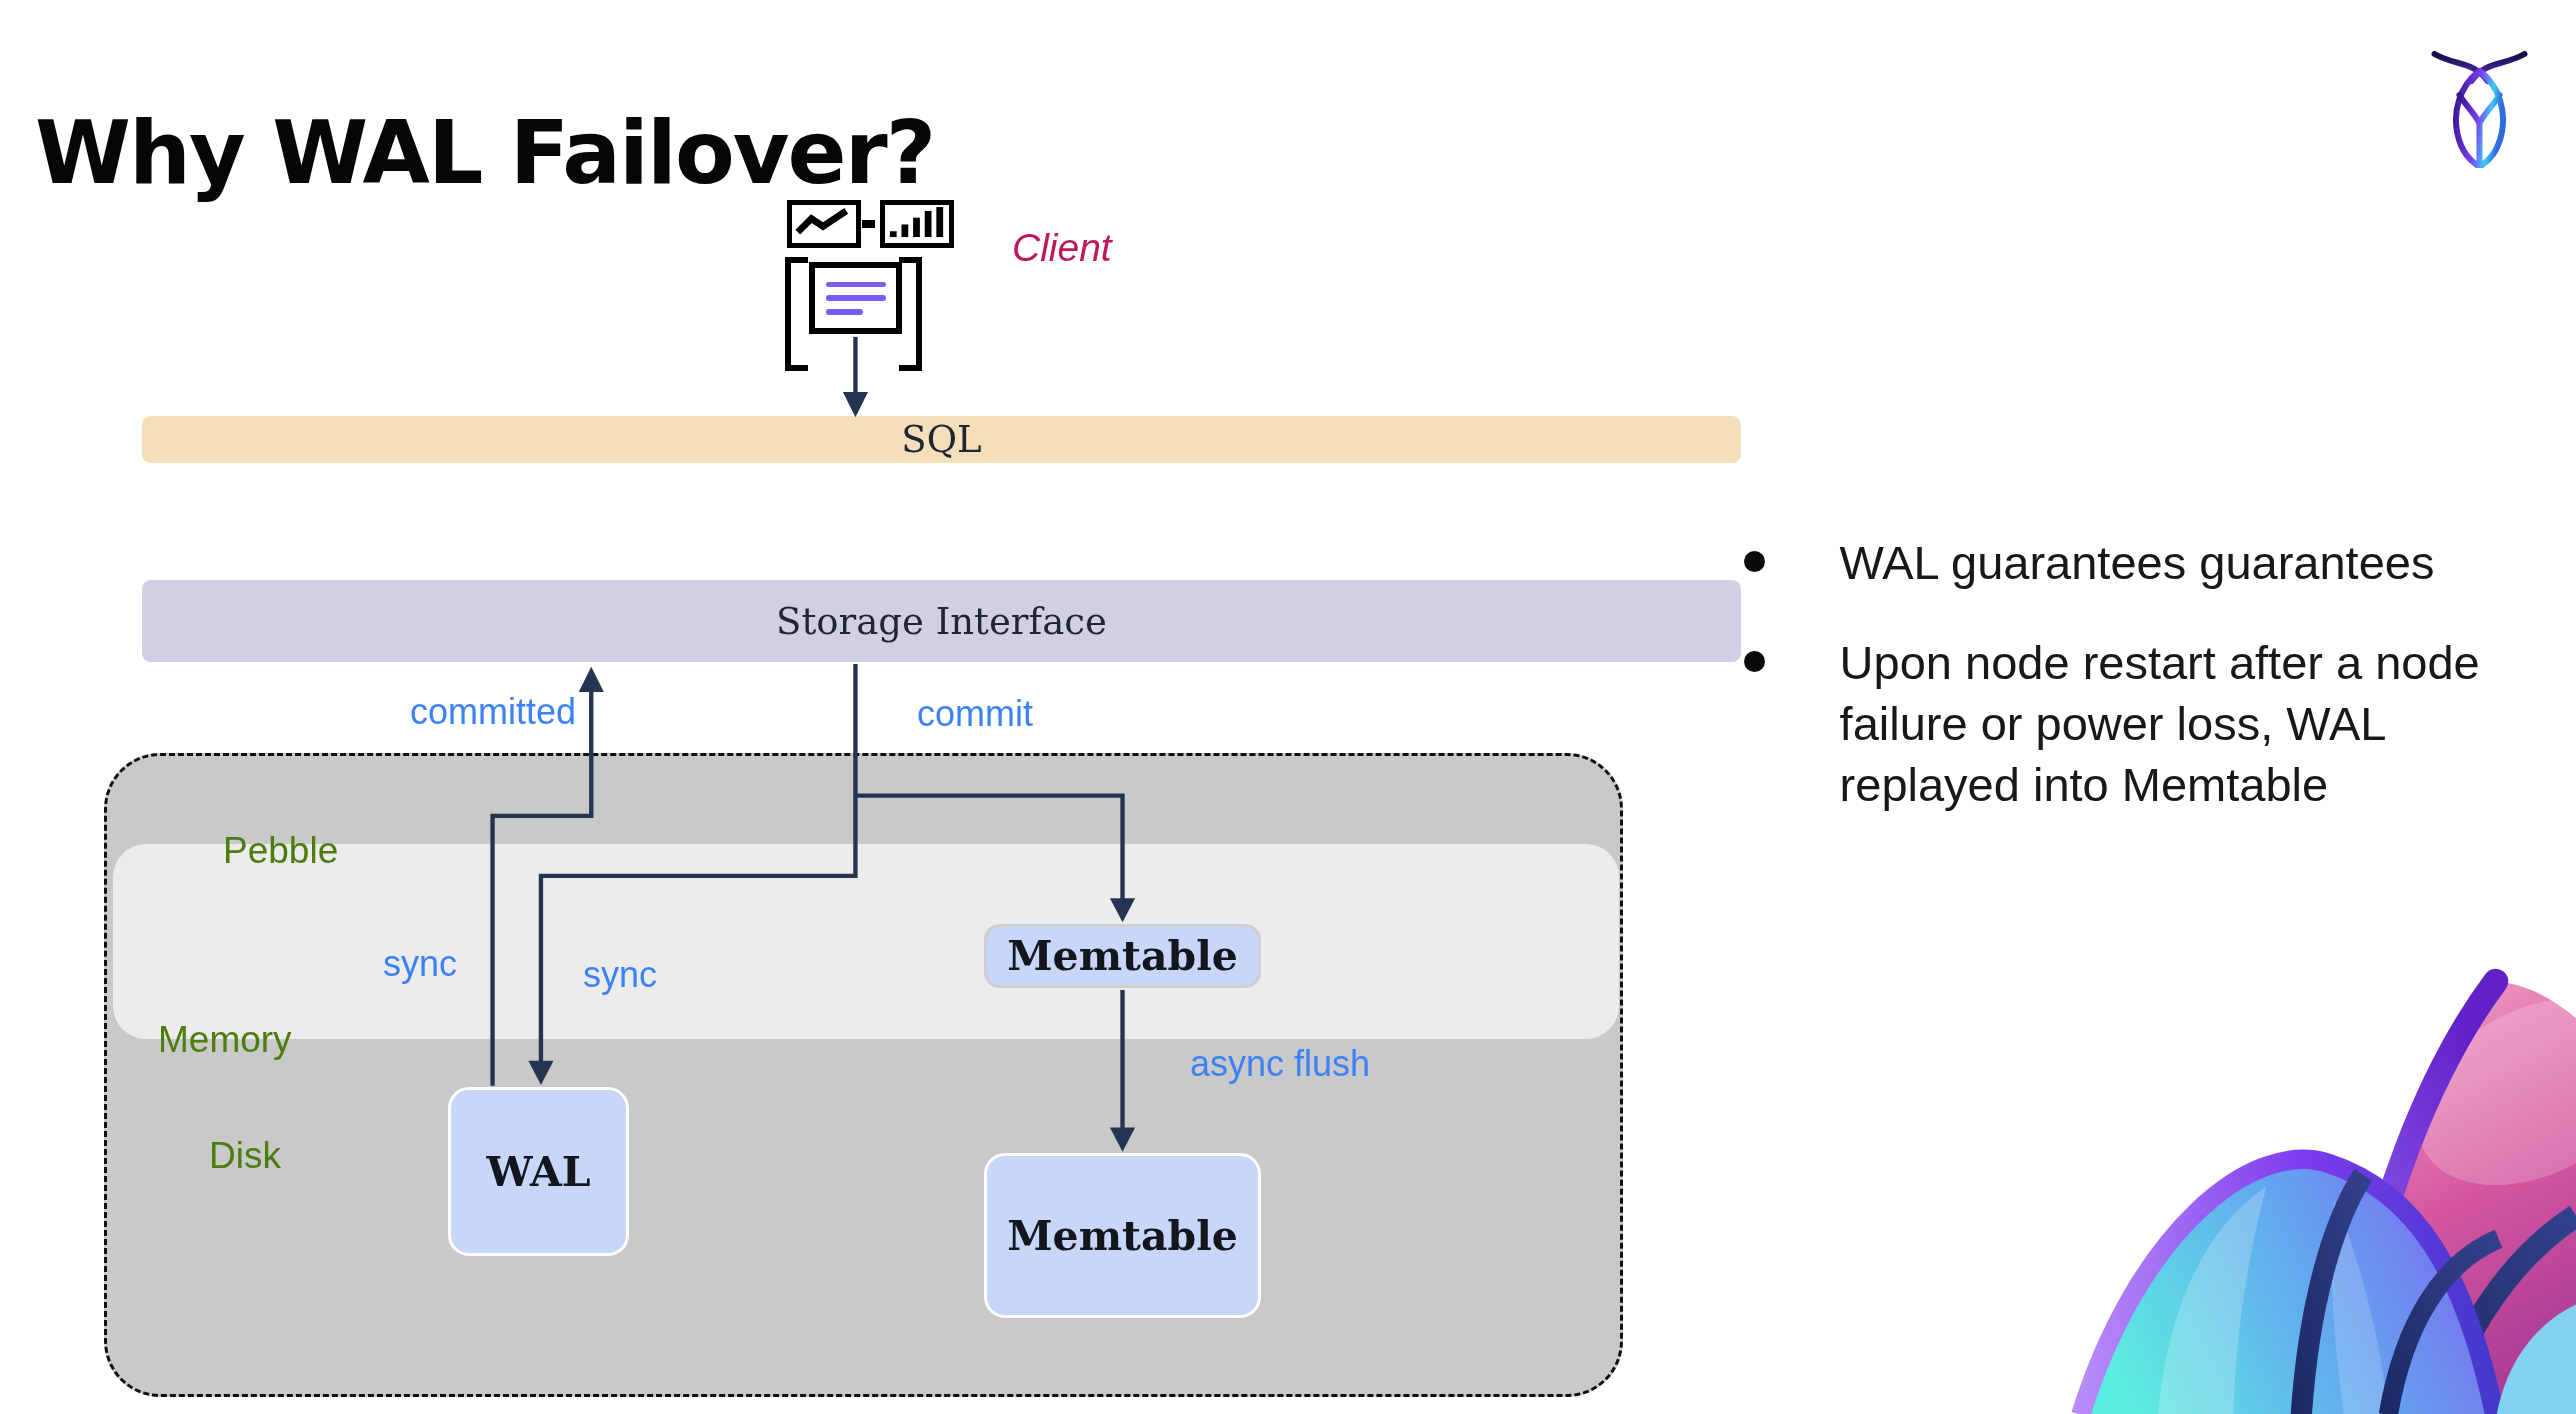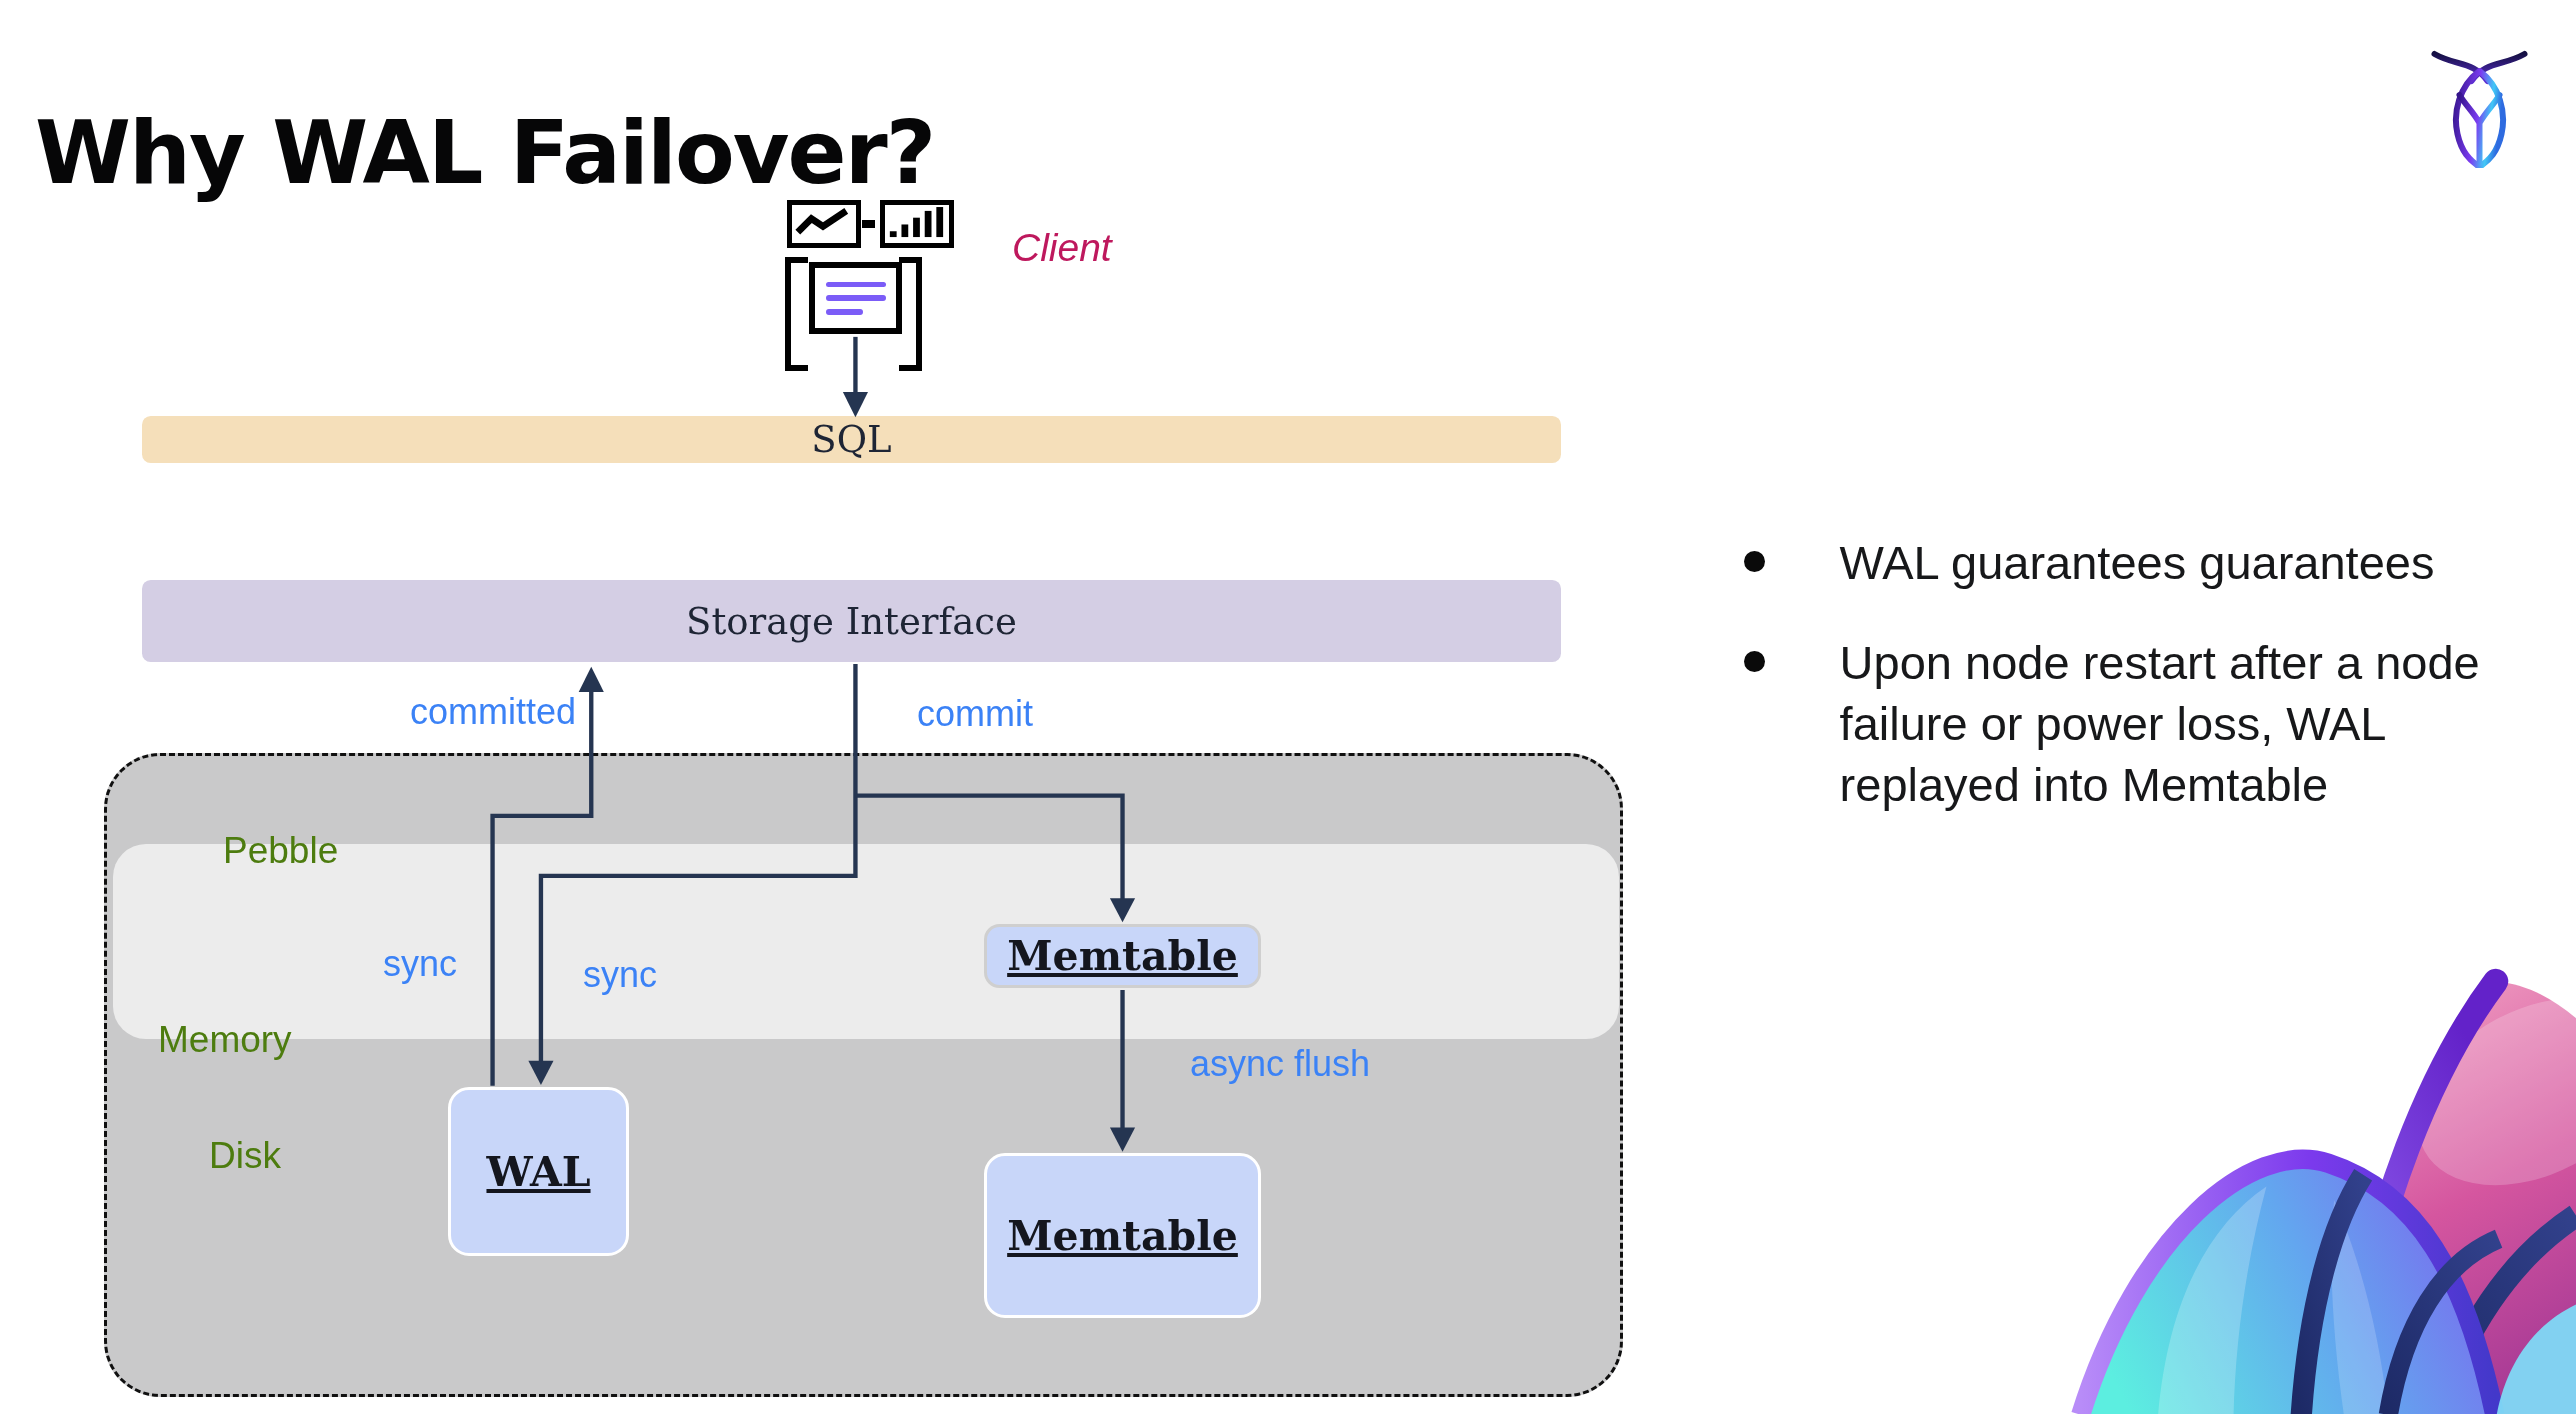--- a/index.html
+++ b/index.html
@@ -5,21 +5,21 @@
   html,body{margin:0;padding:0;background:#fff;}
   .slide{position:relative;width:2576px;height:1415px;background:#ffffff;overflow:hidden;
          font-family:"Liberation Sans",sans-serif;color:#15171c;}
   .abs{position:absolute;}
 
   
   .title{left:35px;top:56px;font-family:"DejaVu Sans",sans-serif;font-weight:bold;
          font-size:87px;letter-spacing:-1.9px;color:#060607;white-space:nowrap;margin-top:46px;}
 
   
-  .layer-bar{left:142px;width:1419px;border-radius:8.7px;display:flex;align-items:center;
+  .layer-bar{left:142px;width:1599px;border-radius:8.7px;display:flex;align-items:center;
              justify-content:center;font-family:"DejaVu Serif",serif;font-size:37px;color:#1e2535;}
   .bar-sql{top:416px;height:47px;background:#f5dfba;}
   .bar-kv{top:505px;height:48px;background:#b6dade;}
   .bar-storage{top:580px;height:82px;background:#d4cee4;}
 
   
   .pebble{left:104px;top:753px;width:1519px;height:644px;background:#c9c9ca;
           border:3.9px dashed #101010;border-radius:56px;box-sizing:border-box;}
   .memory-band{left:113px;top:844px;width:1506px;height:195px;background:#ececec;border-radius:33px;}
   .zone-label{font-family:Liberation Sans, sans-serif;font-size:37px;color:#4d7c0f;margin-top:36px;}
@@ -31,21 +31,21 @@
   .flow-label{font-size:36px;color:#3b82f6;}
   .lbl-committed{left:410px;top:691px;}
   .lbl-commit{left:917px;top:693px;}
   .lbl-sync1{left:383px;top:943px;}
   .lbl-sync2{left:583px;top:954px;}
   .lbl-async{left:1190px;top:1043px;}
 
   
   .node{background:#c8d6f9;border:3.9px solid #ffffff;border-radius:21px;display:flex;
         align-items:center;justify-content:center;font-family:"DejaVu Serif",serif;
-        font-weight:bold;color:#14161e;box-sizing:border-box;z-index:4;text-decoration:underline;}
+        font-weight:bold;color:#14161e;box-sizing:border-box;z-index:4;}
   .node-wal{left:448px;top:1087px;width:181px;height:169px;font-size:41px;}
   .node-memtable{left:984px;top:924px;width:277px;height:64px;font-size:41px;
                  border-radius:15.5px;border-color:#cfcfcf;}
   .node-sstable{left:984px;top:1153px;width:277px;height:165px;font-size:41px;}
 
   
   .chart-box{border:5.8px solid #000;background:#fff;box-sizing:border-box;}
   .cb1{left:787px;top:200px;width:74px;height:48px;}
   .cb2{left:880px;top:200px;width:74px;height:48px;}
   .cb-dash{left:862px;top:220px;width:12.6px;height:7.7px;background:#000;}

